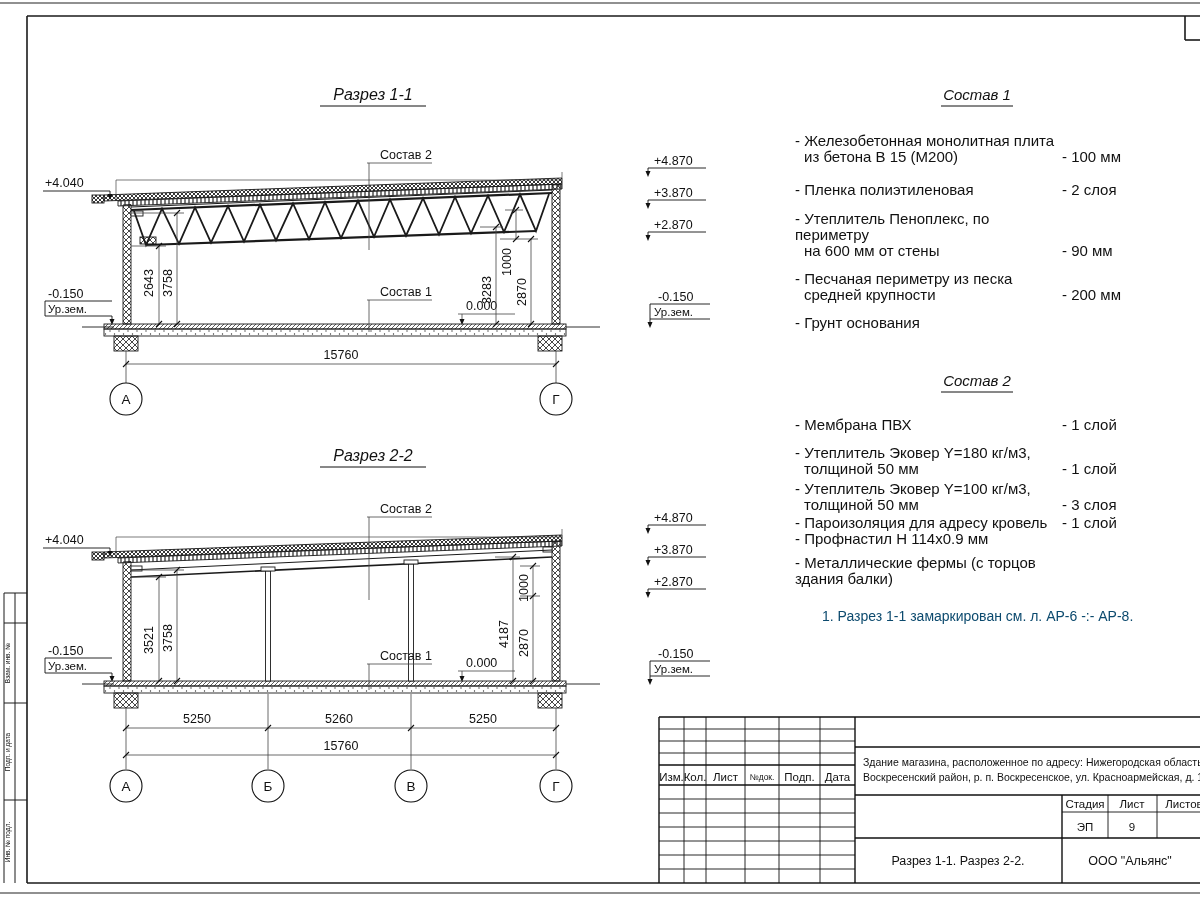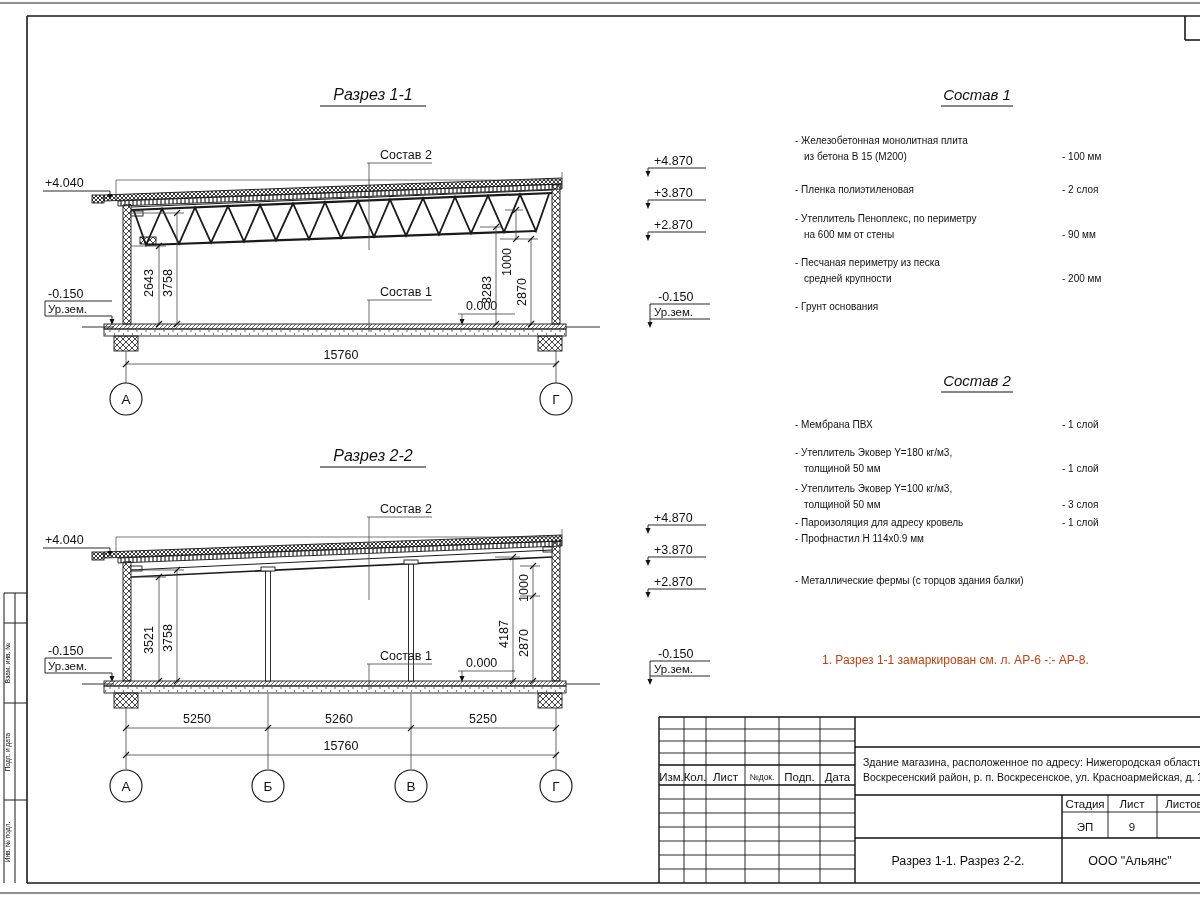--- a/index.html
+++ b/index.html
@@ -1,23 +1,23 @@
 <!DOCTYPE html>
 <html><head>
 <meta charset="utf-8">
 <style>
   html,body{margin:0;padding:0}
   body{width:1200px;height:900px;background:#fff;font-family:"Liberation Sans",sans-serif;overflow:hidden;position:relative}
   #dwg{position:absolute;left:0;top:0}
   #dwg text{font-family:"Liberation Sans",sans-serif;fill:#111;stroke:none}
-  .panel{position:absolute;width:368px;font-size:10px;color:#111;line-height:16px}
+  .panel{position:absolute;width:368px;font-size:15px;color:#111;line-height:16px}
   .it{position:relative;padding-right:100px}
   .it .val{position:absolute;left:267px;bottom:0;white-space:nowrap}
   .l2{margin-left:9px}
-  .notes{position:absolute;left:822px;top:652px;font-size:12px;line-height:16.5px;color:#c2410c}
+  .notes{position:absolute;left:822px;top:608px;font-size:14px;line-height:16.5px;color:#0c4a6e}
 </style>
 </head>
 <body>
 
 <svg id="dwg" width="1200" height="900" viewBox="0 0 1200 900">
   <defs>
     <pattern id="xh4" width="4" height="4" patternUnits="userSpaceOnUse">
       <path d="M0,0 L4,4 M4,0 L0,4" stroke="#222" stroke-width="0.9" fill="none"></path>
     </pattern>
     <pattern id="xh6" width="6" height="6" patternUnits="userSpaceOnUse">
@@ -445,21 +445,21 @@
   <div class="it" style="margin-top:2px">
     <div>- Пароизоляция для адресу кровель</div>
     <div class="l2"></div>
     <div class="val">- 1 слой</div>
   </div>
   <div class="it" style="">
     <div>- Профнастил Н 114х0.9 мм</div>
     <div class="l2"></div>
     <div class="val"></div>
   </div>
-  <div class="it" style="margin-top:26px">
+  <div class="it" style="margin-top:8px">
     <div>- Металлические фермы (с торцов здания балки)</div>
     <div class="l2"></div>
     <div class="val"></div>
   </div>
 </div>
 
 <div class="notes">
   <div>1. Разрез 1-1 замаркирован см. л. АР-6 -:- АР-8.</div>
 </div>
 

